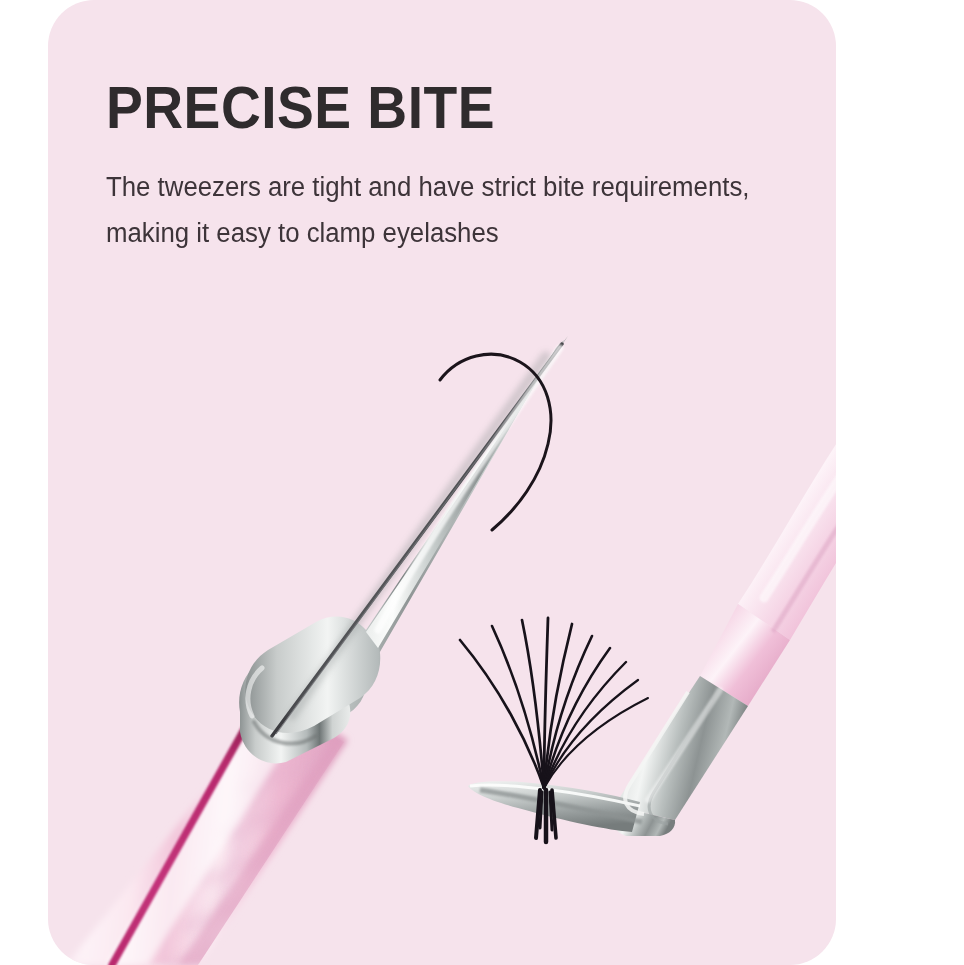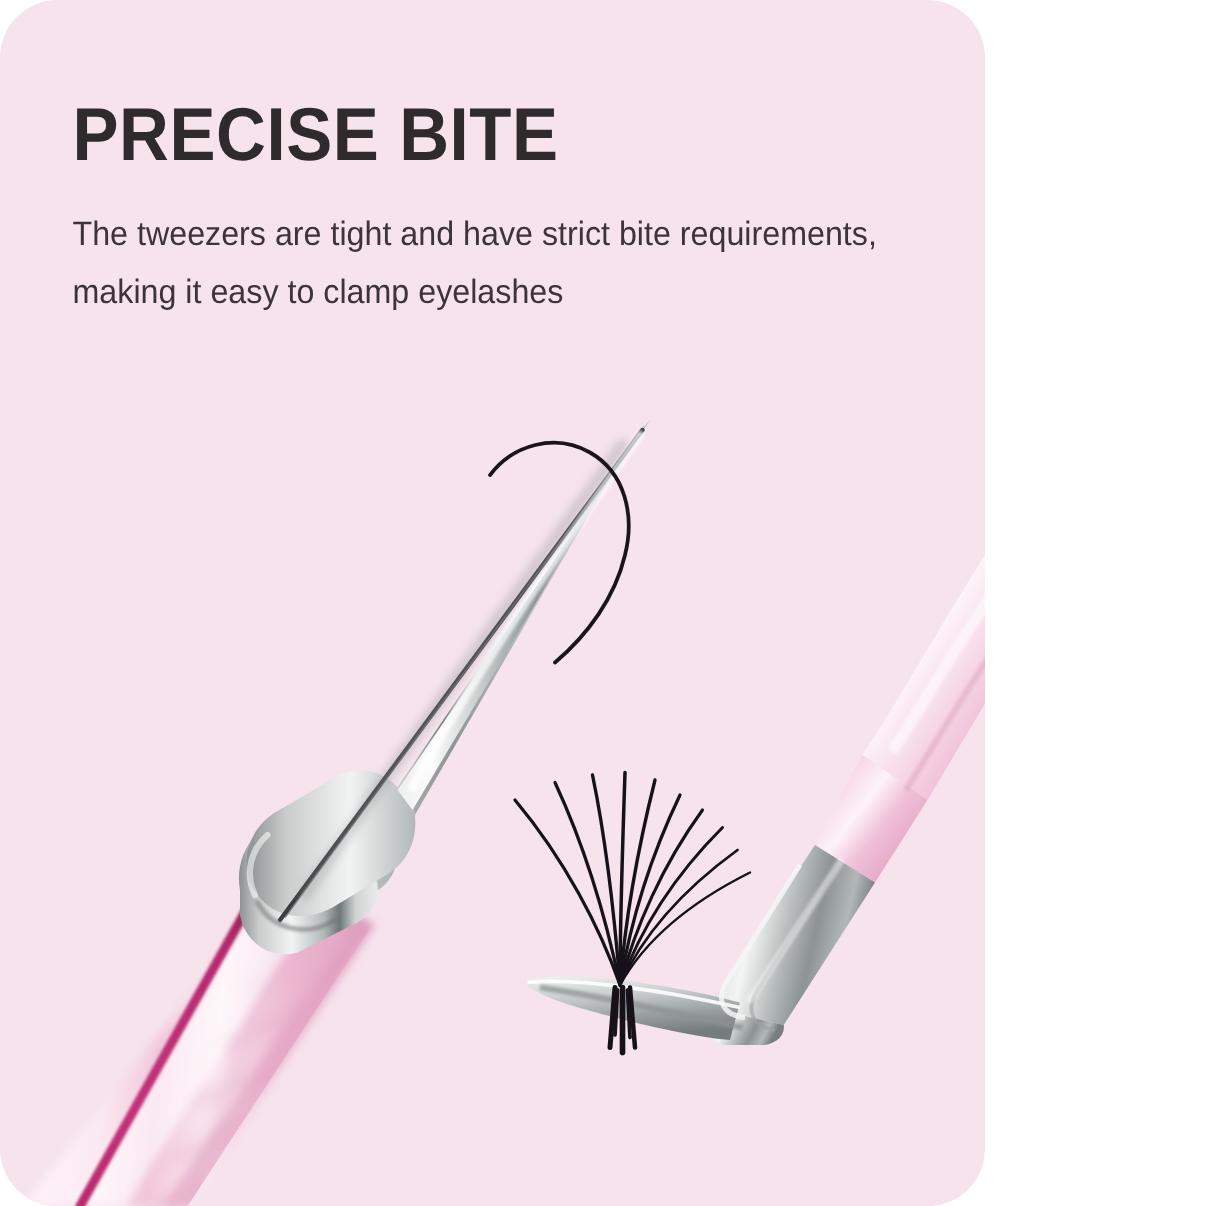--- a/index.html
+++ b/index.html
@@ -16,20 +16,21 @@
   }
 
   #card {
     position: relative;
     width: 788px;
     height: 965px;
     background: #f6e3ec;
     border-radius: 46px;
     overflow: hidden;
     box-sizing: border-box;
+    margin-left: 48px;
   }
 
   
   #text-block {
     position: absolute;
     left: 58px;
     top: 78px;
     width: 800px;
     z-index: 40;
   }

